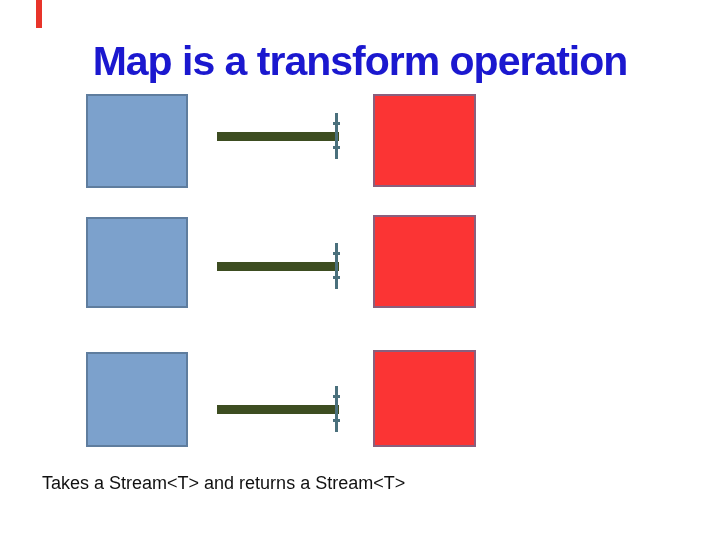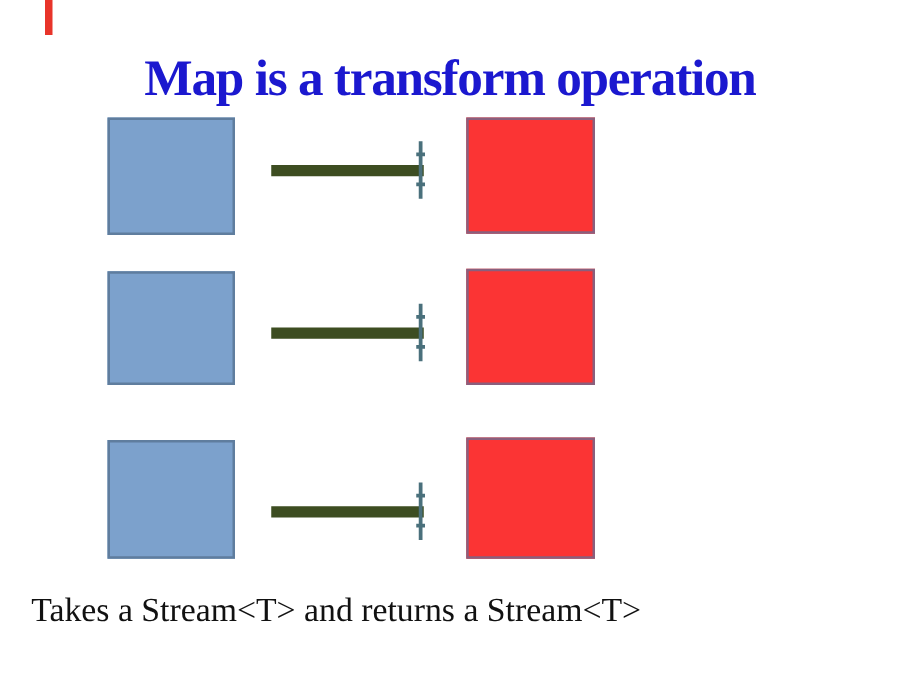--- a/index.html
+++ b/index.html
@@ -2,21 +2,21 @@
 <html style="--background: #ffffff; --title-blue: #1b18cf; --source-fill: #7ca1cc; --source-border: #5f7d9e; --result-fill: #fb3434; --result-border: #8a5f7d; --arrow-olive: #3d4d21; --arrow-tip: #4a707c; --caption-black: #111111; --corner-red: #e8342a;"><head>
 <meta charset="utf-8">
 <style>
   html, body {
     margin: 0; padding: 0;
     width: 720px; height: 540px;
     background: var(--background, #ffffff);
     overflow: hidden;
     font-family: "Liberation Sans", sans-serif;
   }
-  .slide { position: relative; width: 720px; height: 540px; font-family: Liberation Serif, serif; }
+  .slide { position: relative; width: 720px; height: 540px; }
 
   .corner-mark {
     position: absolute; left: 36px; top: 0;
     width: 6px; height: 28px;
     background: var(--corner-red, #e8342a);
   }
 
   .title {
     position: absolute; top: 38px; left: 0;
     width: 720px;
@@ -62,22 +62,22 @@
   }
   .arrow .serif {
     position: absolute; left: 116px;
     width: 7px; height: 3px;
     background: var(--arrow-tip, #4a707c);
   }
   .arrow .serif.top { top: 9px; }
   .arrow .serif.bottom { top: 33px; }
 
   .caption {
-    position: absolute; left: 25px; top: 473px;
-    font-size: 27px;
+    position: absolute; left: 42px; top: 473px;
+    font-size: 18px;
     color: var(--caption-black, #111111);
     white-space: nowrap;
   }
 </style>
 </head>
 <body>
 
 <div class="slide">
 
   <div class="corner-mark"></div>

